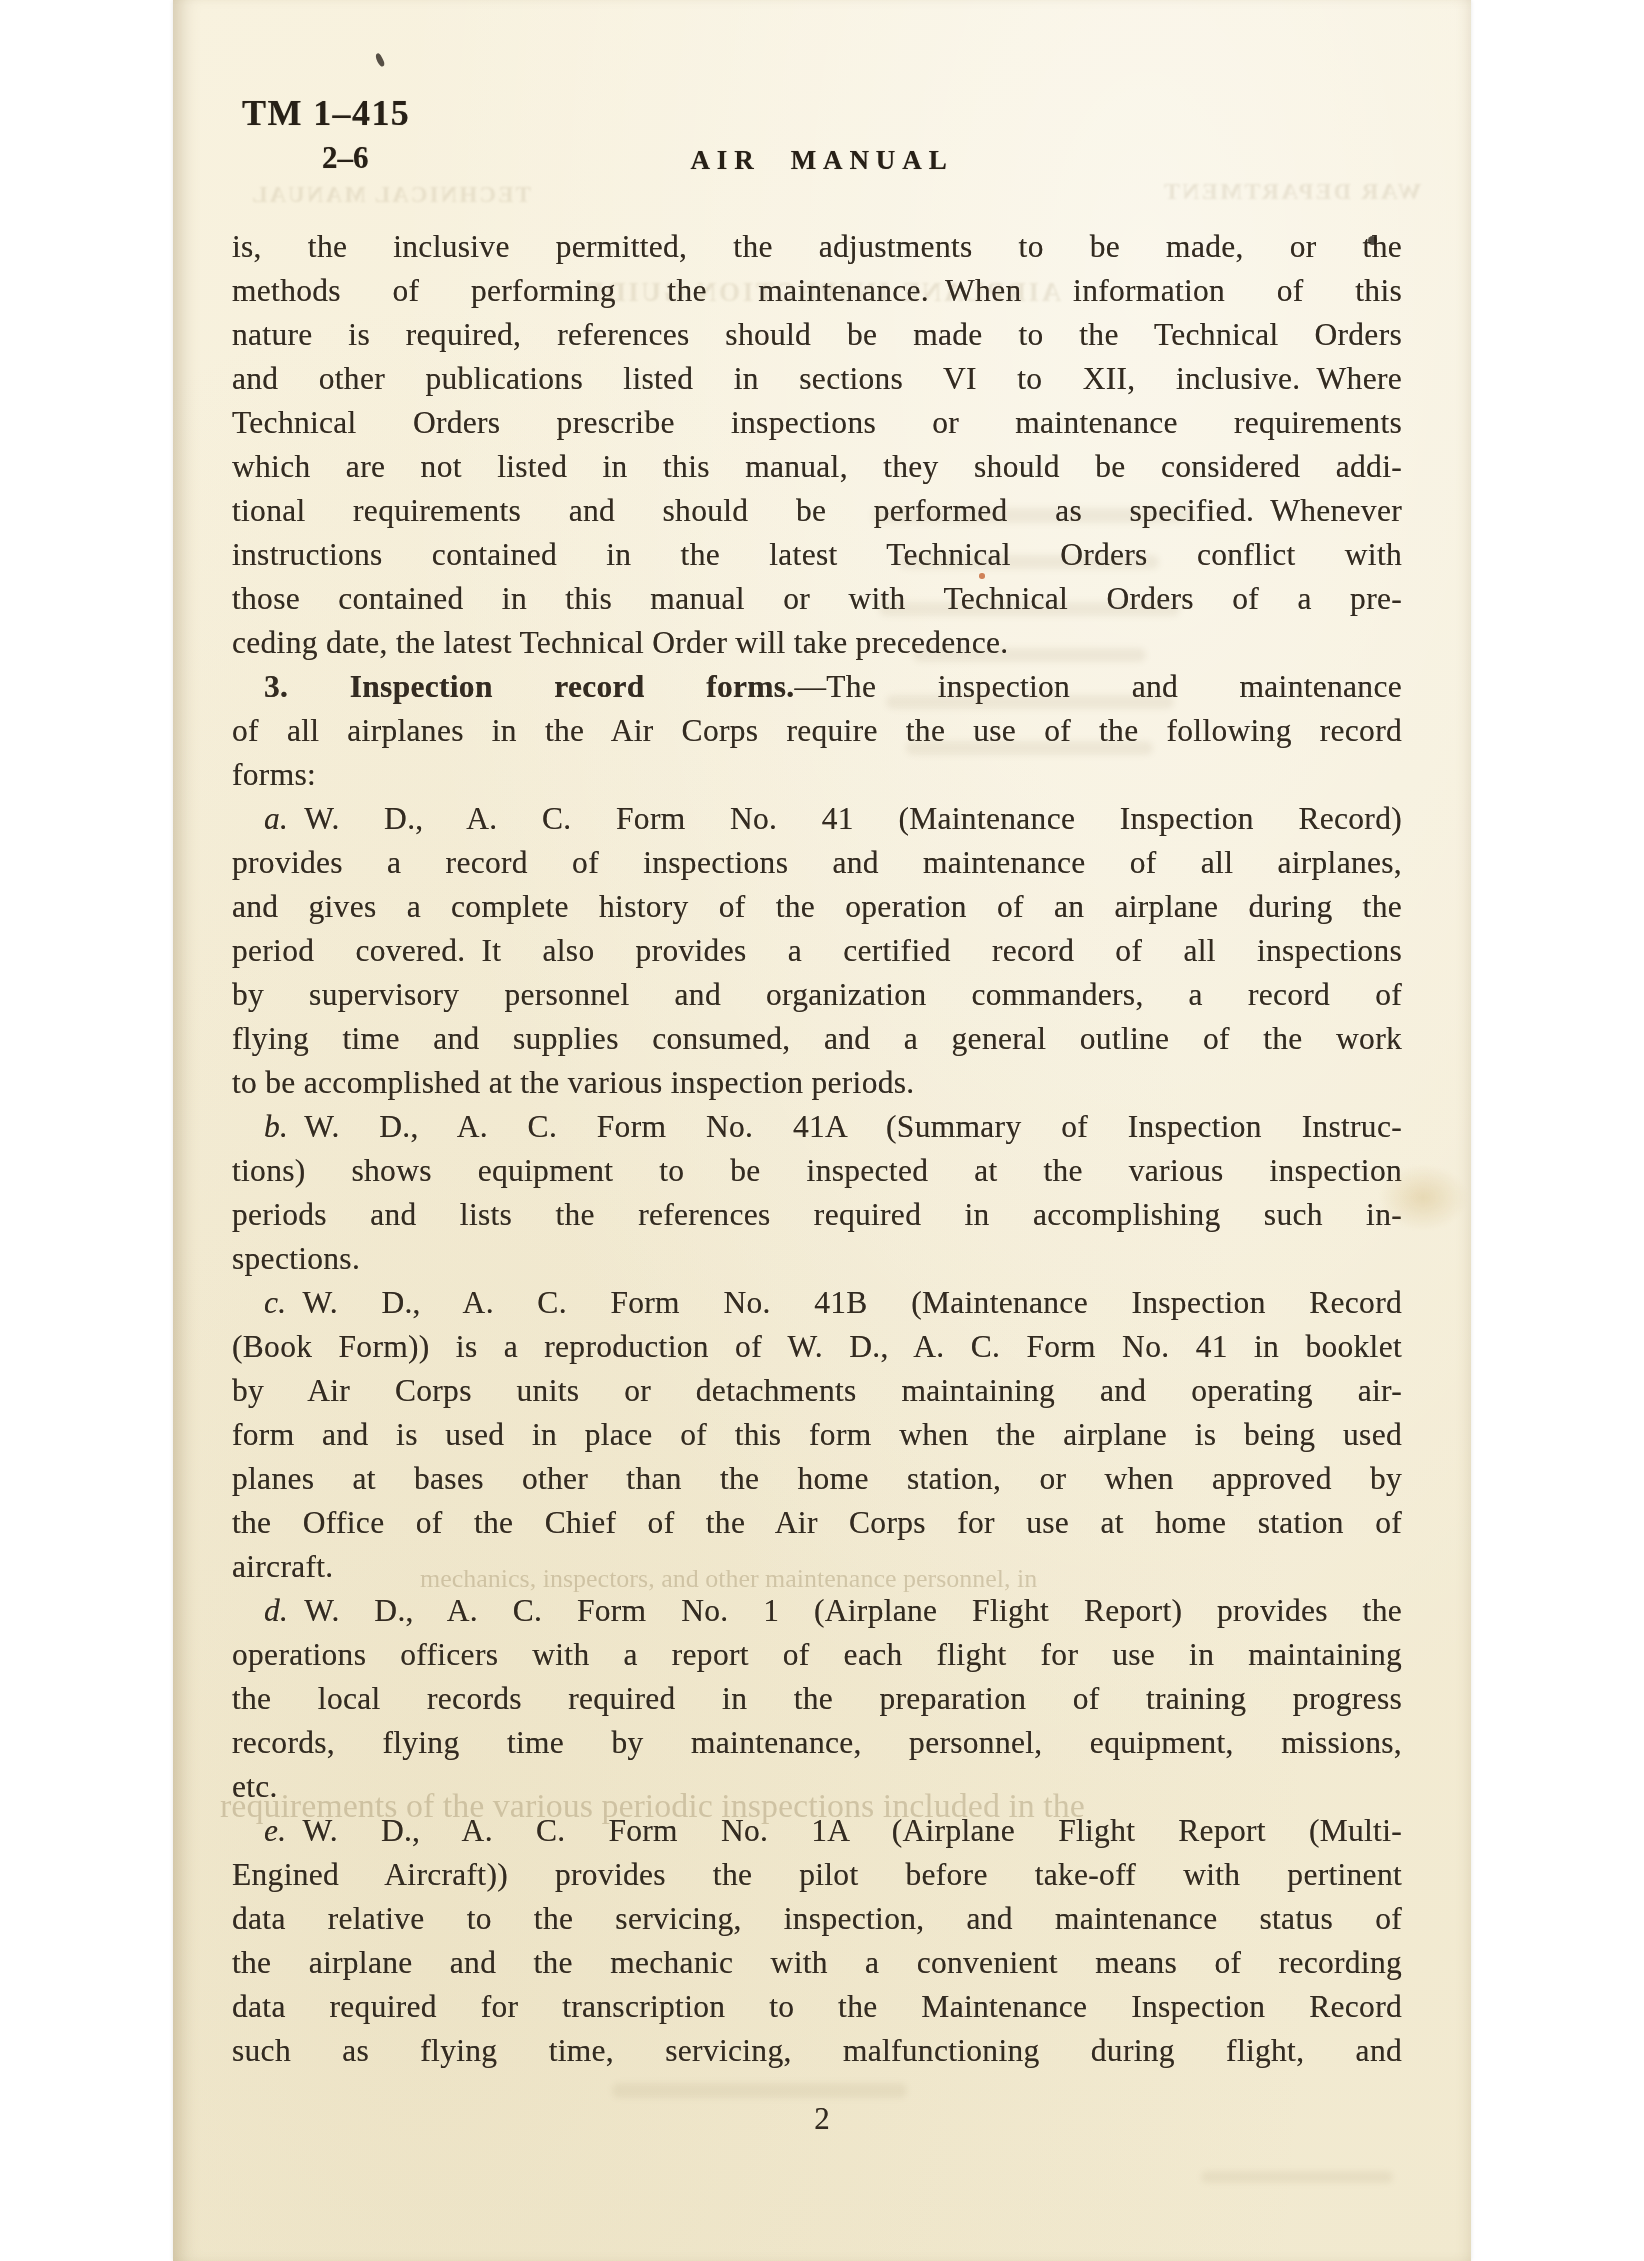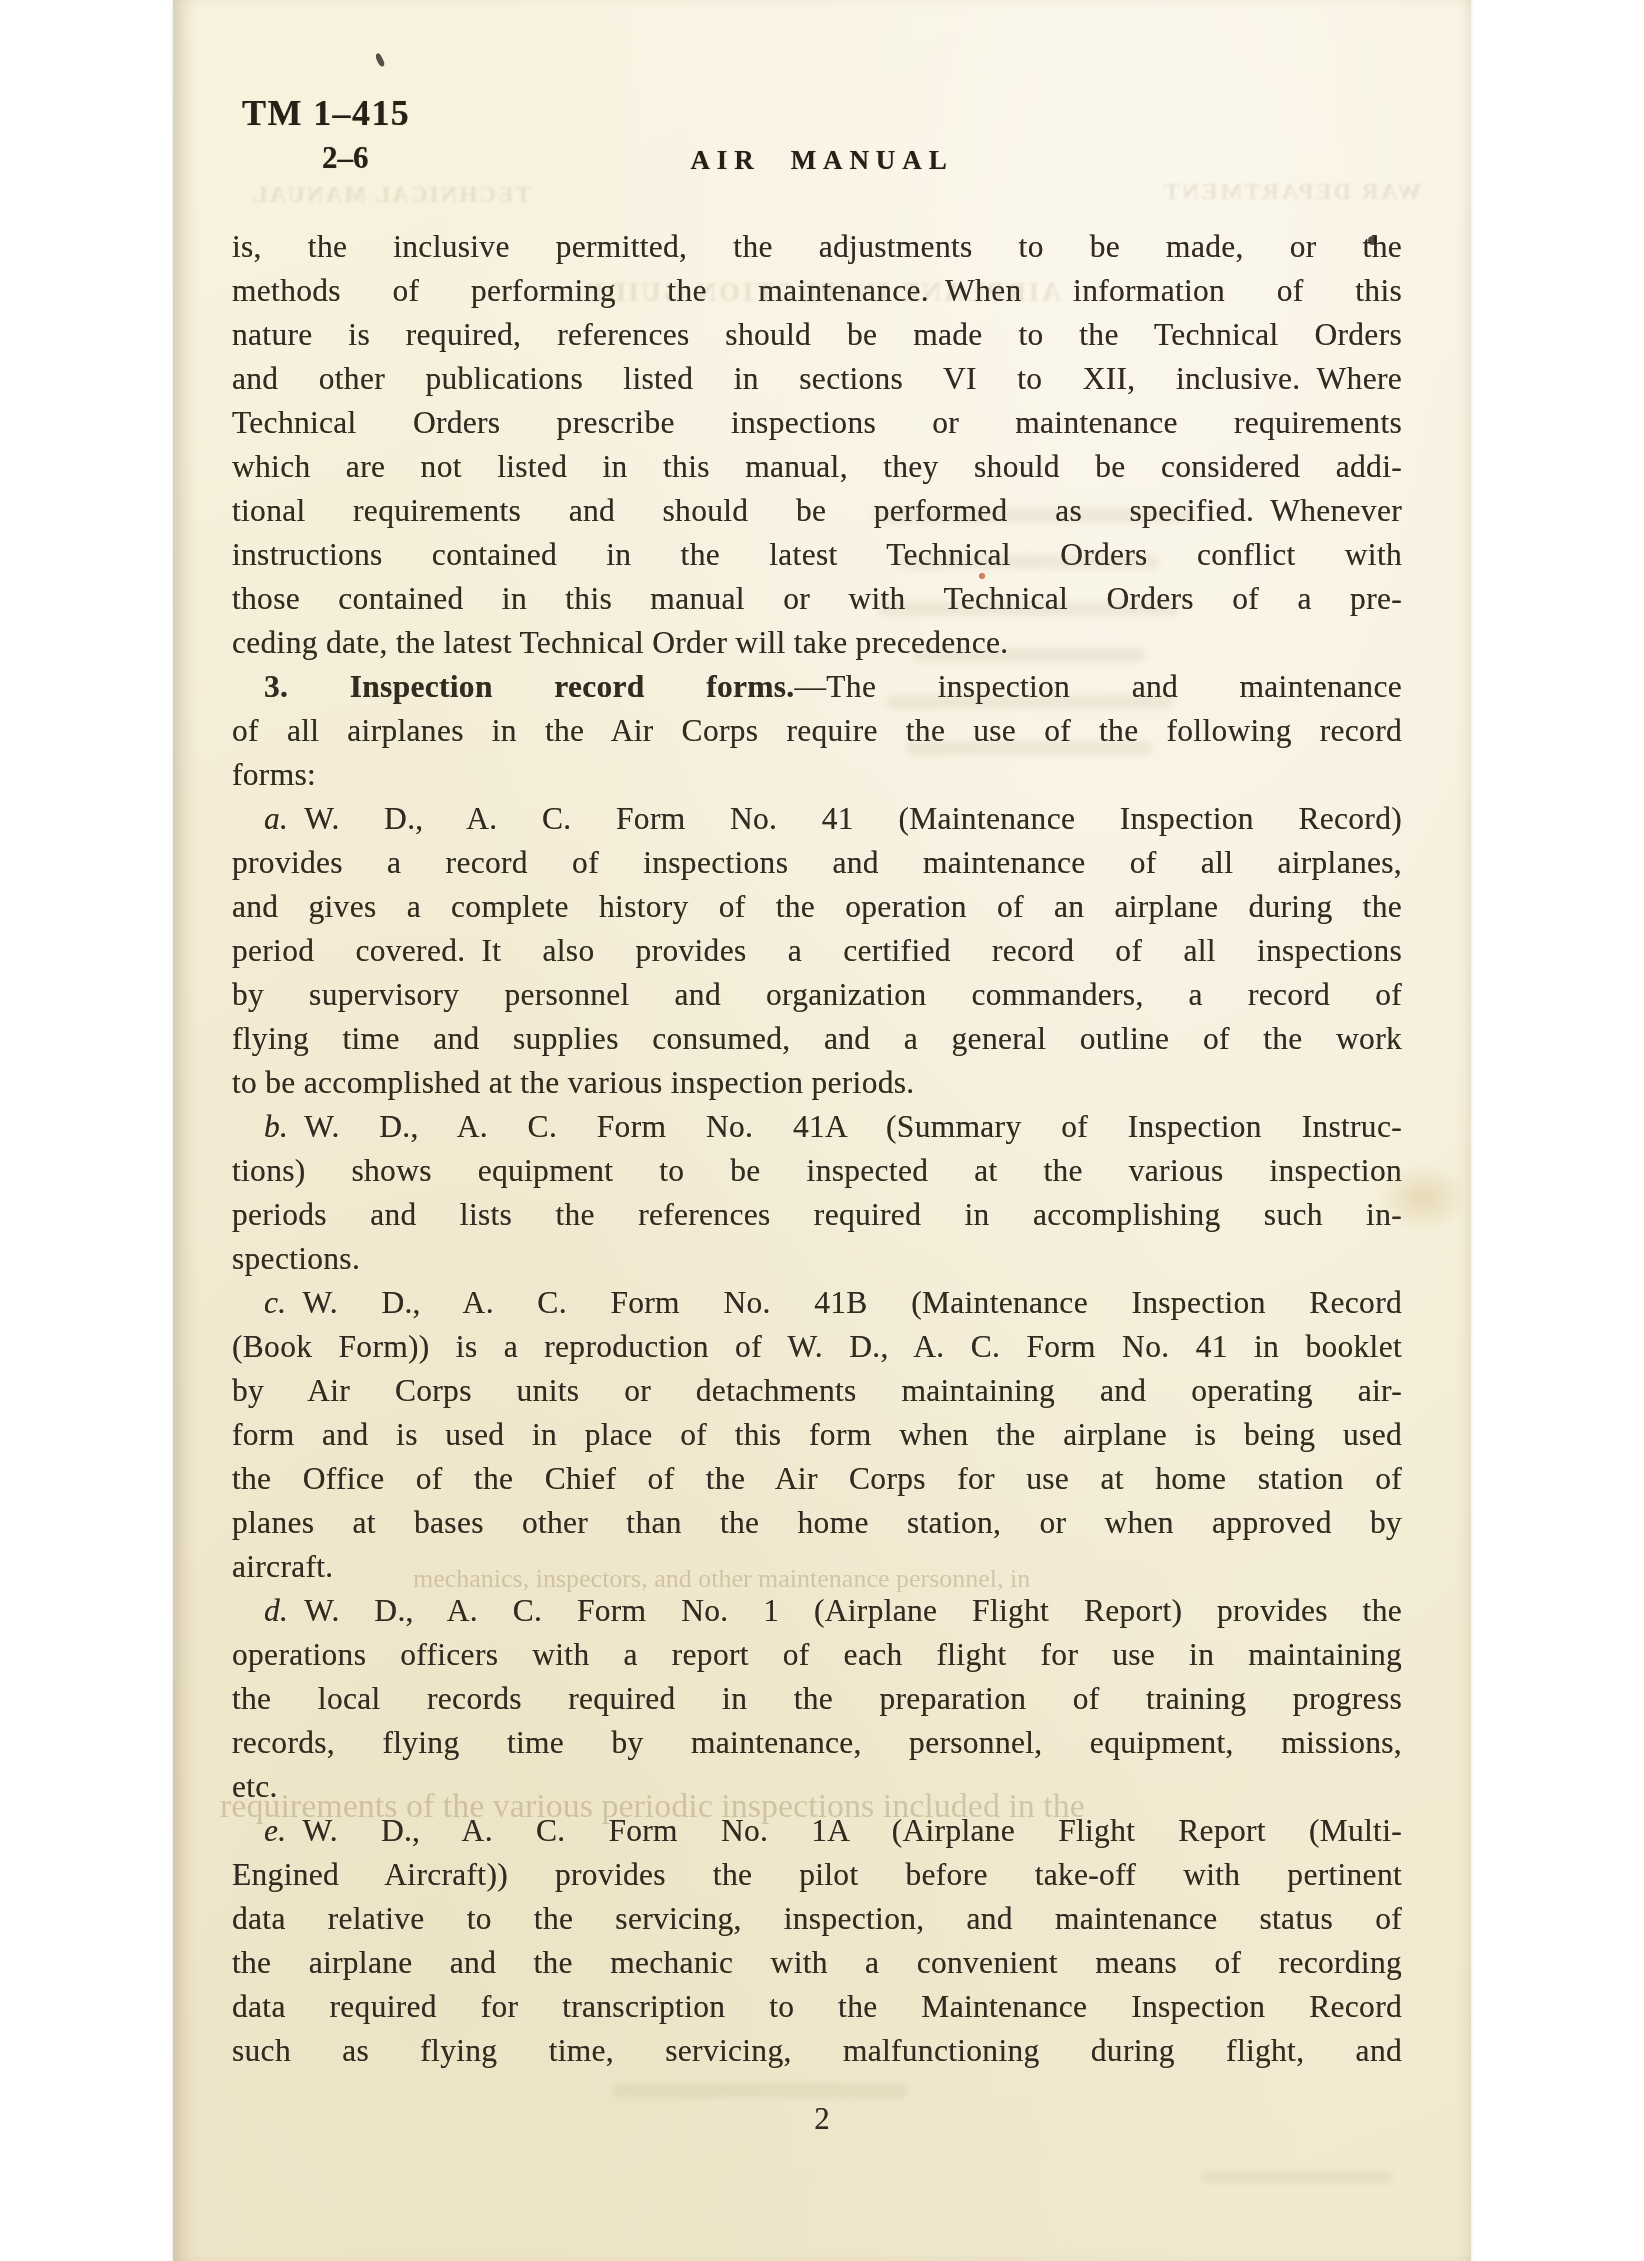--- a/index.html
+++ b/index.html
@@ -45,21 +45,21 @@
   .lead-italic{font-style:italic;}
 
   .pageno{position:absolute;left:0;right:0;top:2101px;text-align:center;font-size:31px;color:var(--ink);text-shadow:0 0 0.5px rgba(45,37,27,.5);}
 
   
   .ghost{position:absolute;color:var(--ghost);opacity:.15;filter:blur(0.9px);transform:scaleX(-1);font-weight:700;white-space:nowrap;}
   .ghost.readable{transform:none;opacity:.32;filter:blur(0.4px);font-weight:400;}
   .g-tm{left:77px;top:182px;font-size:23px;letter-spacing:2.1px;}
   .g-wd{left:989px;top:178px;font-size:24px;letter-spacing:2.1px;}
   .g-title{left:0;right:0;top:277px;text-align:center;font-size:27px;letter-spacing:2.7px;transform:scaleX(-1);}
-  .g-mech{left:240px;top:1564px;font-size:26px;}
+  .g-mech{left:247px;top:1564px;font-size:26px;}
   .g-req{left:47px;top:1787px;font-size:34px;}
 
   .smudge{position:absolute;background:var(--ghost);opacity:.10;filter:blur(3.4px);border-radius:6.9px;}
   .s1{left:699px;top:508px;width:322px;height:15px;}
   .s2{left:726px;top:555px;width:260px;height:13.7px;}
   .s3{left:706px;top:602px;width:301px;height:13.7px;}
   .s4{left:740px;top:648px;width:233px;height:13.7px;}
   .s5{left:713px;top:695px;width:288px;height:13.7px;}
   .s6{left:733px;top:741px;width:247px;height:13.7px;}
   .s7{left:439px;top:2083px;width:295px;height:15px;}
@@ -130,22 +130,22 @@
           <div class="line indent"><span class="lead-italic">b.</span> W. D., A. C. Form No. 41A (Summary of Inspection Instruc-</div>
           <div class="line">tions) shows equipment to be inspected at the various inspection</div>
           <div class="line">periods and lists the references required in accomplishing such in-</div>
           <div class="line no-justify">spections.</div>
         </div>
         <div>
           <div class="line indent"><span class="lead-italic">c.</span> W. D., A. C. Form No. 41B (Maintenance Inspection Record</div>
           <div class="line">(Book Form)) is a reproduction of W. D., A. C. Form No. 41 in booklet</div>
           <div class="line">by Air Corps units or detachments maintaining and operating air-</div>
           <div class="line">form and is used in place of this form when the airplane is being used</div>
+          <div class="line">planes at bases other than the home station, or when approved by</div>
           <div class="line">the Office of the Chief of the Air Corps for use at home station of</div>
-          <div class="line">planes at bases other than the home station, or when approved by</div>
           <div class="line no-justify">aircraft.</div>
         </div>
         <div>
           <div class="line indent"><span class="lead-italic">d.</span> W. D., A. C. Form No. 1 (Airplane Flight Report) provides the</div>
           <div class="line">operations officers with a report of each flight for use in maintaining</div>
           <div class="line">the local records required in the preparation of training progress</div>
           <div class="line">records, flying time by maintenance, personnel, equipment, missions,</div>
           <div class="line no-justify">etc.</div>
         </div>
         <div>

